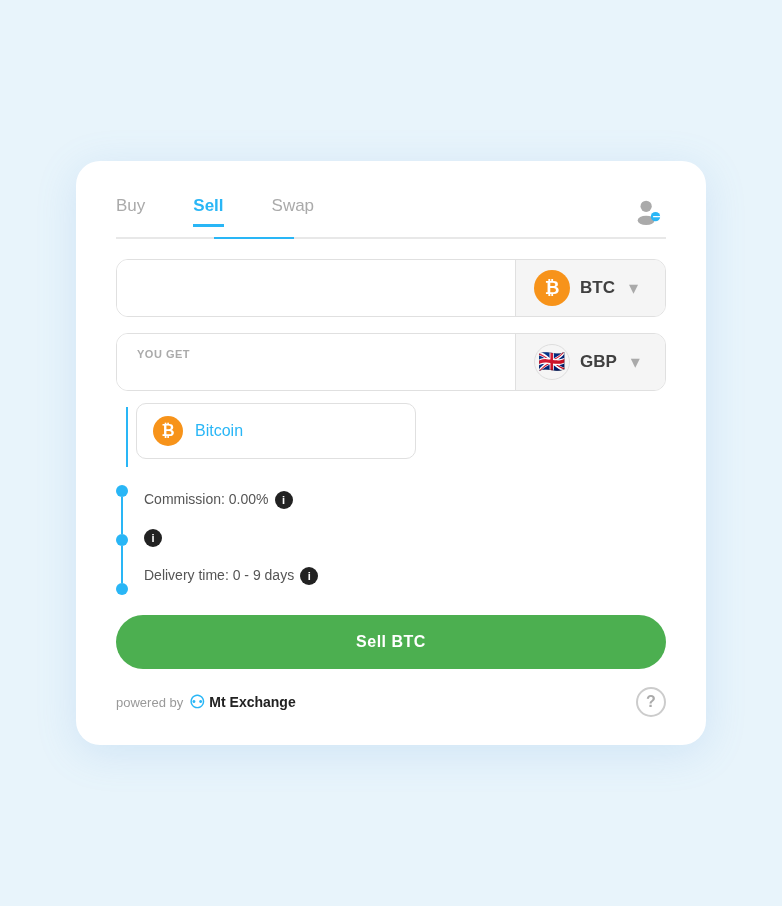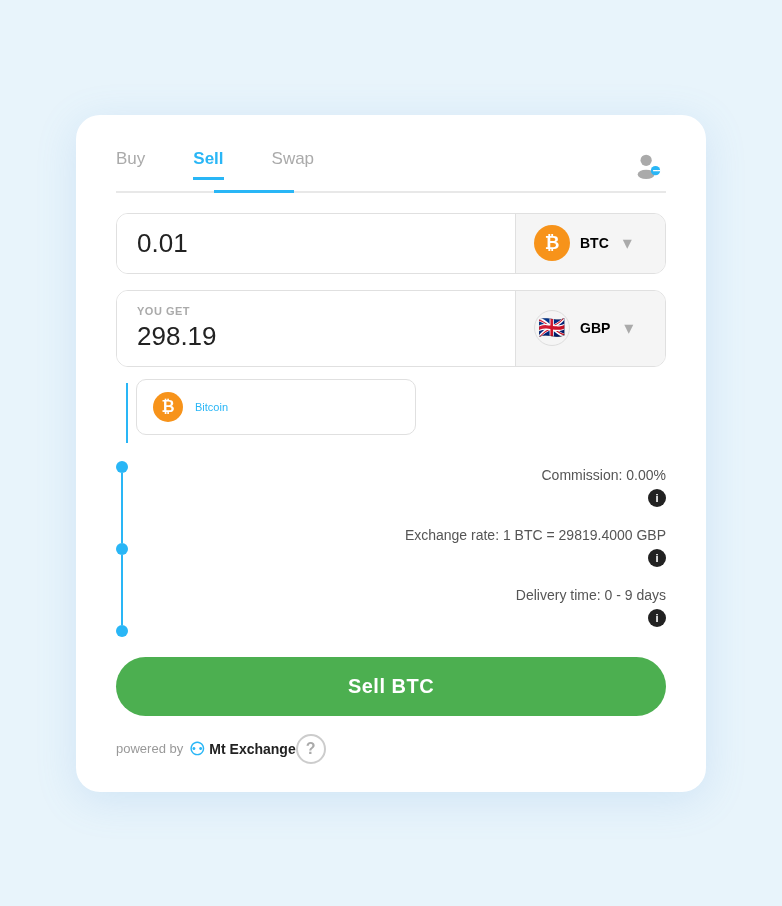--- a/index.html
+++ b/index.html
@@ -103,23 +103,23 @@
       height: 36px;
       border-radius: 50%;
       overflow: hidden;
       border: 1px solid #ddd;
       display: flex;
       align-items: center;
       justify-content: center;
       font-size: 22px;
     }
     .currency-label {
-      font-size: 14px;
+      font-size: 17px;
       font-weight: 600;
-      color: #000000;
+      color: #404040;
     }
     .chevron {
       color: #aaa;
       font-size: 18px;
       margin-left: 4px;
     }
 
     .dropdown-box {
       border: 1.5px solid #e0e0e0;
       border-radius: 10px;
@@ -138,21 +138,21 @@
       background: #f7931a;
       border-radius: 50%;
       display: flex;
       align-items: center;
       justify-content: center;
       color: white;
       font-size: 16px;
       font-weight: bold;
     }
     .bitcoin-option-label {
-      font-size: 11px;
+      font-size: 16px;
       color: #29b6f6;
       font-weight: 500;
     }
 
     .info-section {
       display: flex;
       gap: 16px;
       margin: 4px 0 20px 0;
     }
     .timeline {
@@ -175,26 +175,25 @@
       min-height: 14px;
     }
     .info-rows {
       flex: 1;
       display: flex;
       flex-direction: column;
       gap: 0px;
     }
     .info-row {
       display: flex;
-      align-items: flex-end;
+      align-items: flex-start;
       gap: 6px;
       padding: 10px 0;
       font-size: 14px;
       color: #555;
-      flex-direction: column;
     }
     .info-icon {
       width: 18px;
       height: 18px;
       background: #222;
       border-radius: 50%;
       color: white;
       font-size: 11px;
       font-weight: bold;
       display: flex;
@@ -204,30 +203,30 @@
       cursor: pointer;
     }
 
     .sell-btn {
       width: 100%;
       background: #4caf50;
       color: white;
       border: none;
       border-radius: 40px;
       padding: 18px;
-      font-size: 20px;
+      font-size: 16px;
       font-weight: 700;
       cursor: pointer;
       margin-bottom: 18px;
       letter-spacing: 0.5px;
     }
 
     .footer {
       display: flex;
-      justify-content: flex-start;
+      justify-content: space-between;
       align-items: center;
     }
     .powered-by {
       display: flex;
       align-items: center;
       gap: 6px;
       font-size: 13px;
       color: #999;
     }
     .pelerin-logo {
@@ -298,34 +297,32 @@
 
   
   <div class="tab-line-container">
     <div class="tab-line-full"></div>
     <div class="tab-line-active"></div>
   </div>
 
   
   <div class="input-row">
     <div class="input-left">
-      <div class="input-value" contenteditable="true" style="">0.01</div>
     </div>
     <div class="input-right">
       <div class="currency-icon btc-icon">₿</div>
       <span class="currency-label">BTC</span>
       <span class="chevron">▾</span>
     </div>
   </div>
 
   
   <div class="input-row">
     <div class="input-left">
       <div class="input-label">YOU GET</div>
-      <div class="input-value">298.19</div>
     </div>
     <div class="input-right">
       <div class="gbp-flag">🇬🇧</div>
       <span class="currency-label">GBP</span>
       <span class="chevron">▾</span>
     </div>
   </div>
 
   
   <div style="display:flex; gap:0; margin-bottom: 14px;">
@@ -344,21 +341,20 @@
       <div class="dot"></div>
       <div class="line"></div>
       <div class="dot"></div>
     </div>
     <div class="info-rows">
       <div class="info-row">
         <span>Commission: 0.00%</span>
         <div class="info-icon">i</div>
       </div>
       <div class="info-row">
-        <span>Exchange rate: 1 BTC = 29819.4000 GBP</span>
         <div class="info-icon">i</div>
       </div>
       <div class="info-row">
         <span>Delivery time: 0 - 9 days</span>
         <div class="info-icon">i</div>
       </div>
     </div>
   </div>
 
   

